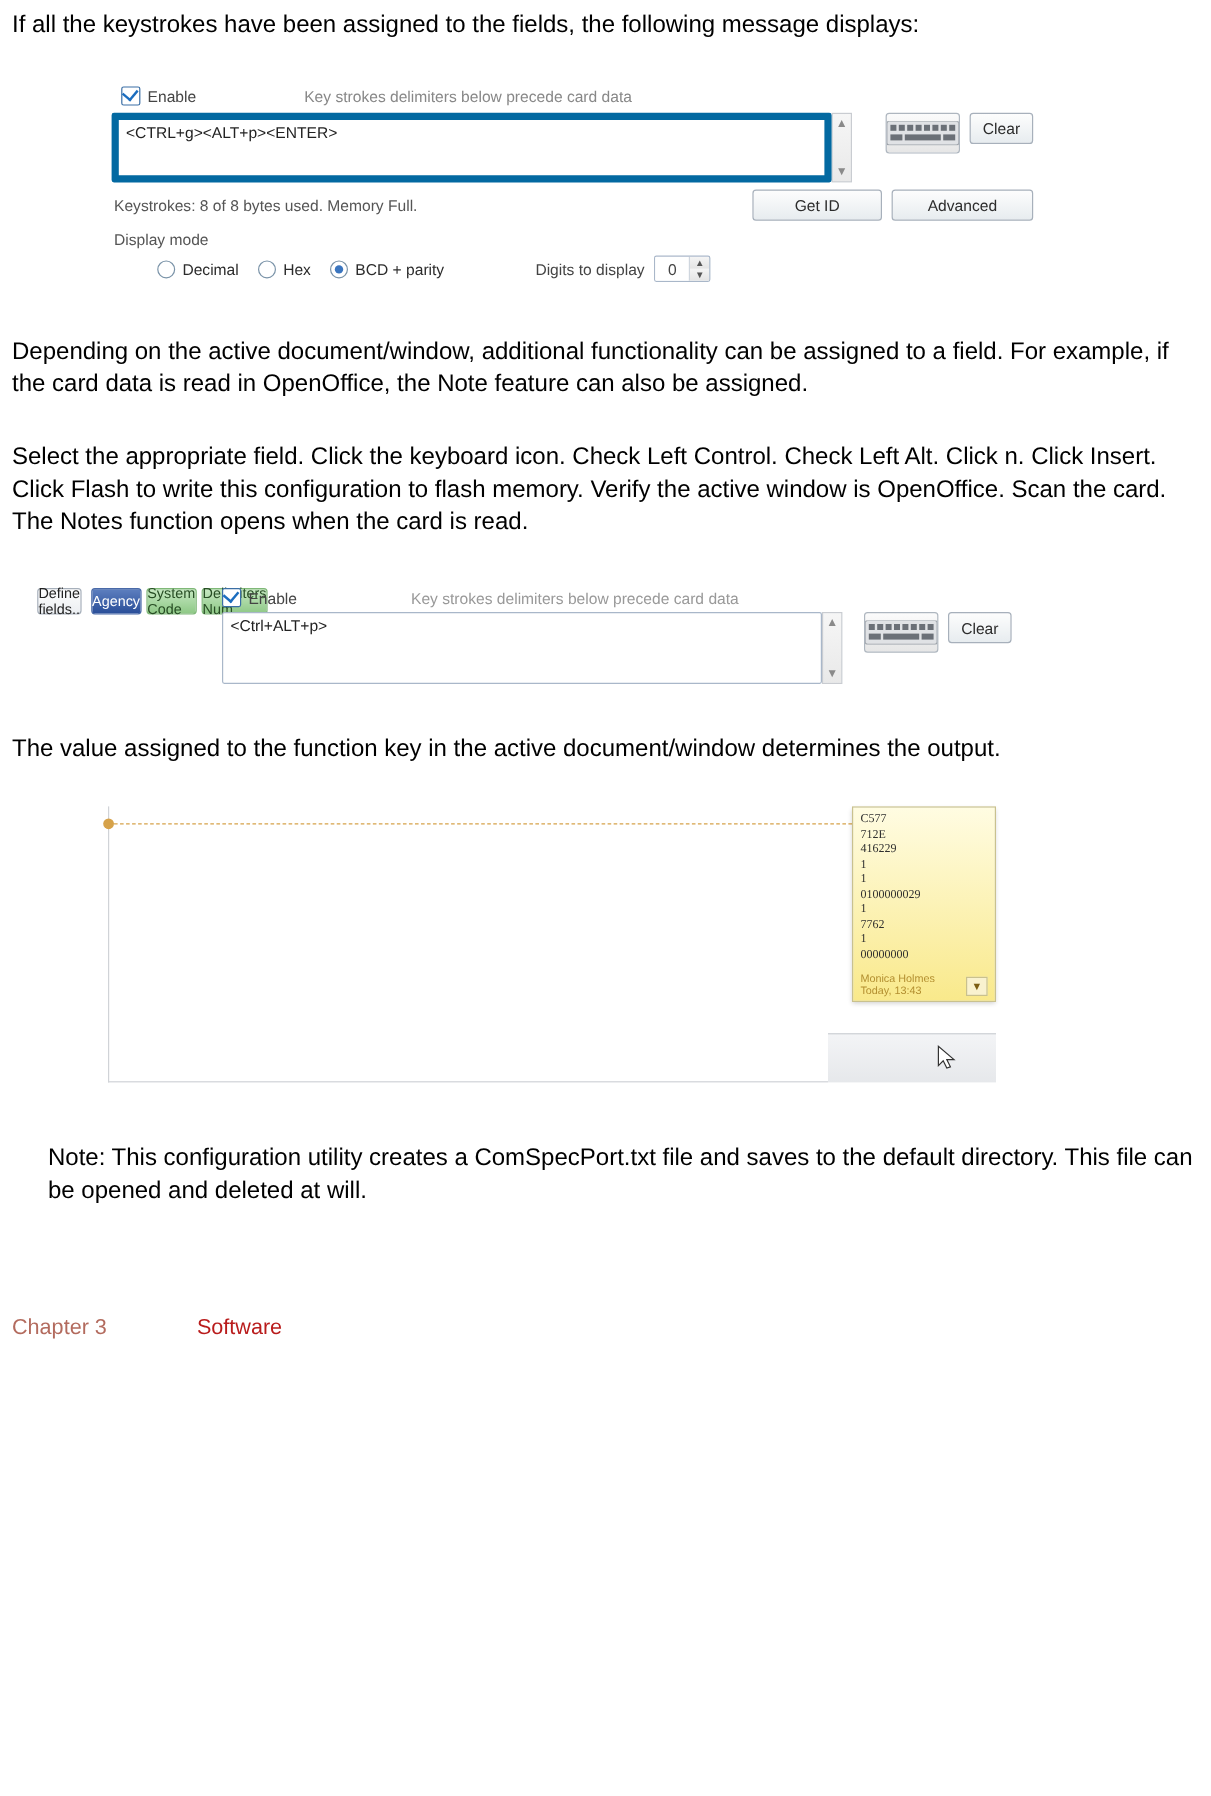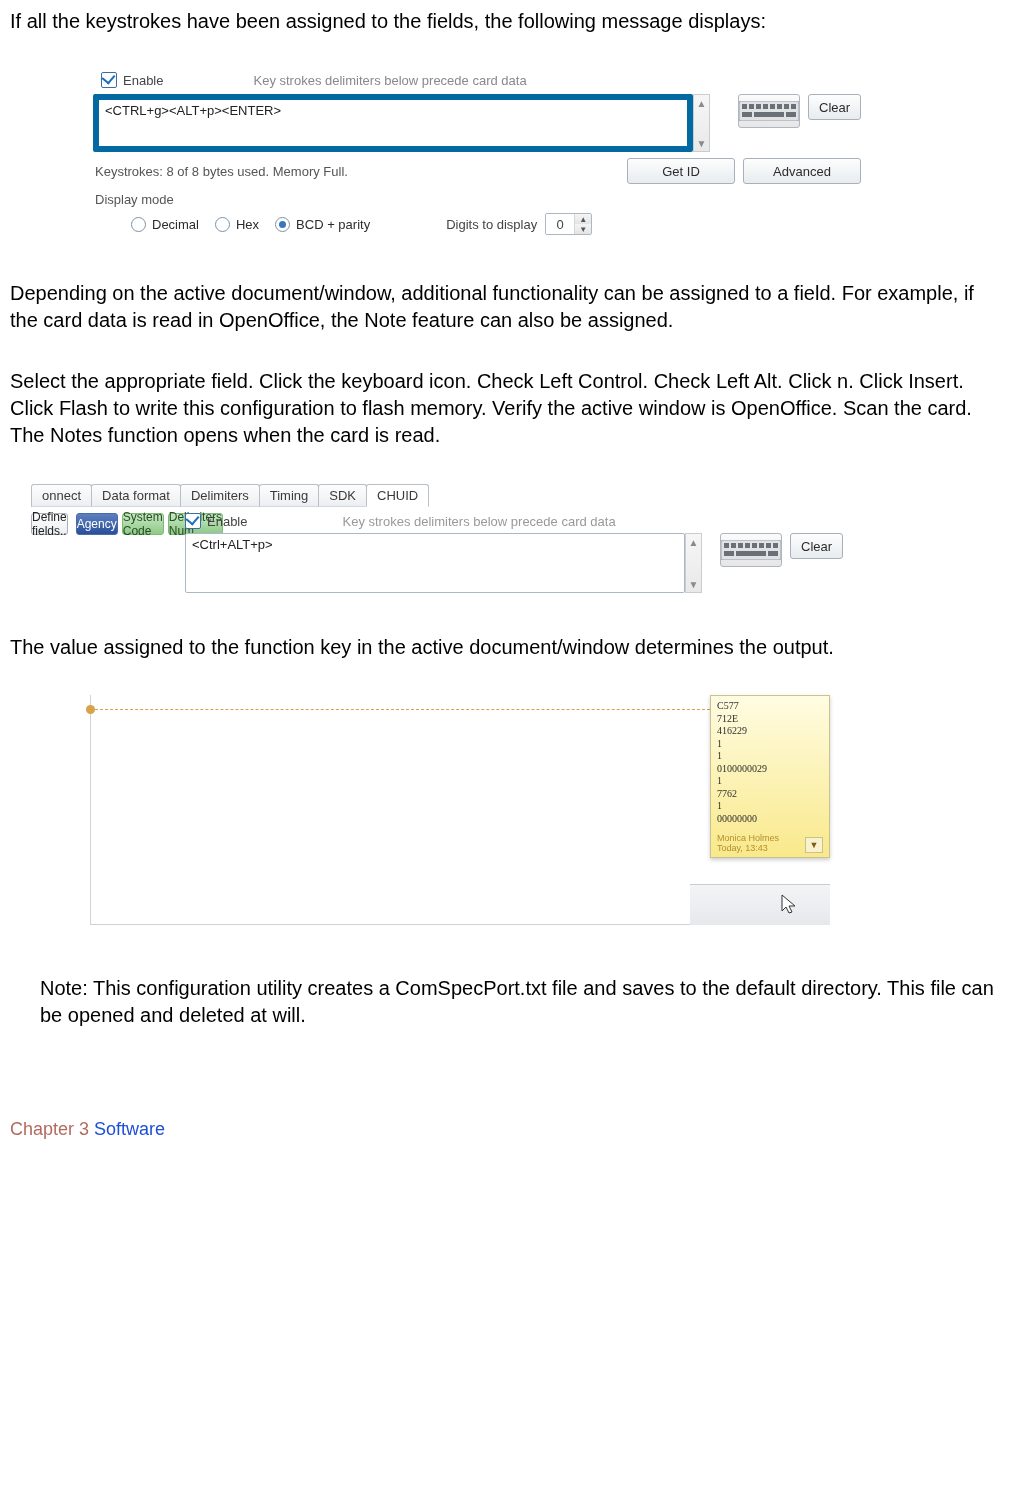--- a/index.html
+++ b/index.html
@@ -141,21 +141,21 @@
     position:absolute; right:32px; bottom:10px;
   }
   .ss3-left-border { position:absolute; left:0; top:0; bottom:0; width:1px; background:#d0d3d7;}
   .ss3-bottom-border { position:absolute; left:0; bottom:0; right:140px; height:1px; background:#d0d3d7;}
 
   .footer {
     margin-top: 90px;
     font-size: 18px;
     color: #b36b5e;
   }
-  .footer-soft { color: #1d4ed8; }
+  .footer-soft { color: #b91c1c; margin-left: 70px; }
 </style>
 </head>
 <body>
 
 <div class="page">
 
   <p class="para">If all the keystrokes have been assigned to the fields, the following message displays:</p>
 
   <div class="screenshot ss1">
     <div class="ss1-top">
@@ -222,28 +222,20 @@
             </span>
         </span>
       </span>
     </div>
   </div>
 
   <p class="para">Depending on the active document/window, additional functionality can be assigned to a field. For example, if the card data is read in OpenOffice, the Note feature can also be assigned.</p>
   <p class="para">Select the appropriate field. Click the keyboard icon. Check Left Control. Check Left Alt. Click n. Click Insert. Click Flash to write this configuration to flash memory. Verify the active window is OpenOffice.  Scan the card. The Notes function opens when the card is read.</p>
 
   <div class="screenshot ss2">
-    <div class="tabsrow">
-      <div class="tab">onnect</div>
-      <div class="tab">Data format</div>
-      <div class="tab">Delimiters</div>
-      <div class="tab">Timing</div>
-      <div class="tab">SDK</div>
-      <div class="tab active">CHUID</div>
-    </div>
     <div class="ss2-row">
       <div class="leftcol">
         <div class="sbtn define">Define fields..</div>
         <div style="height:4px;"></div>
         <div class="sbtn blue">Agency</div>
         <div class="sbtn green">System Code</div>
         <div class="sbtn green">Delimiters Num.</div>
       </div>
       <div class="midcol">
         <div class="midtop">

